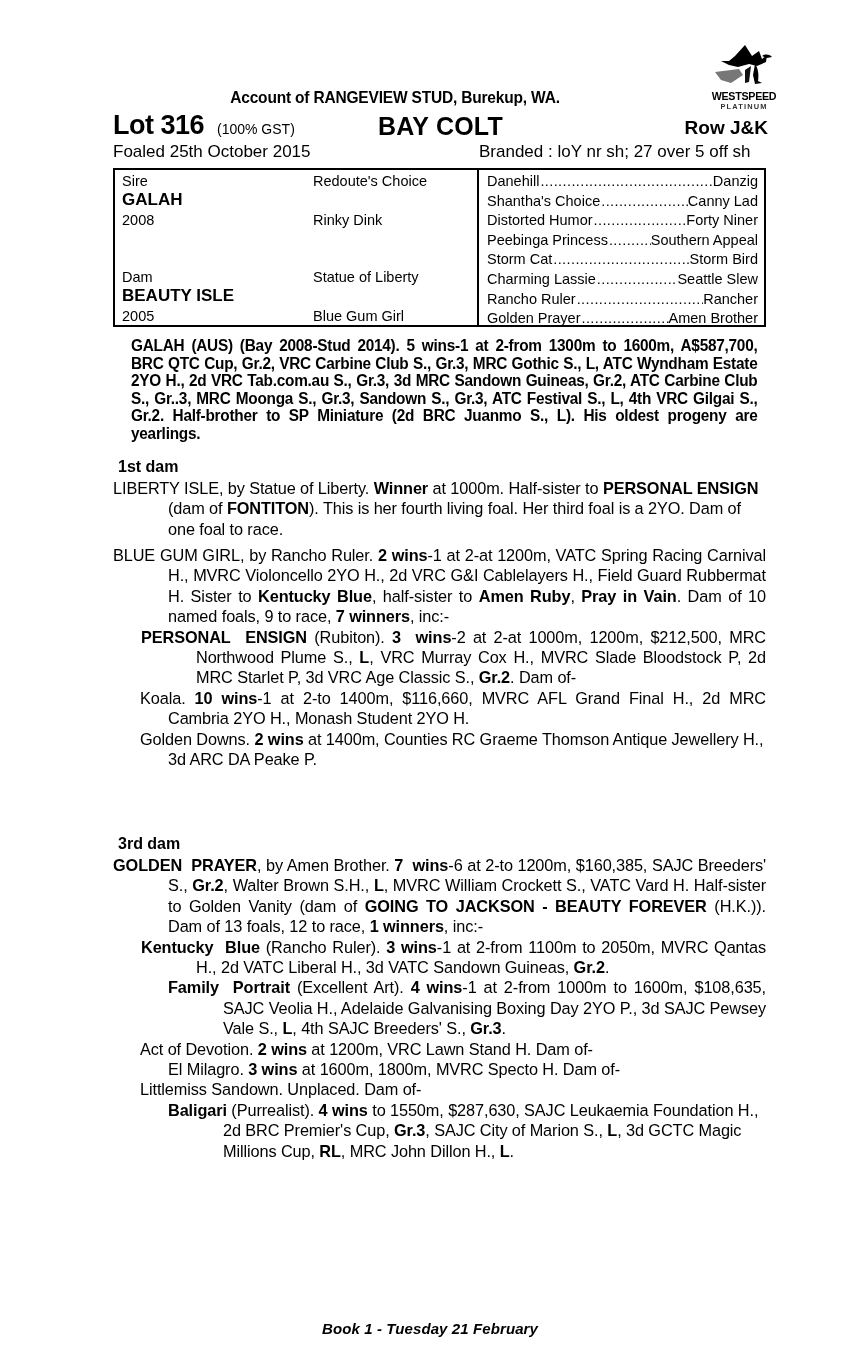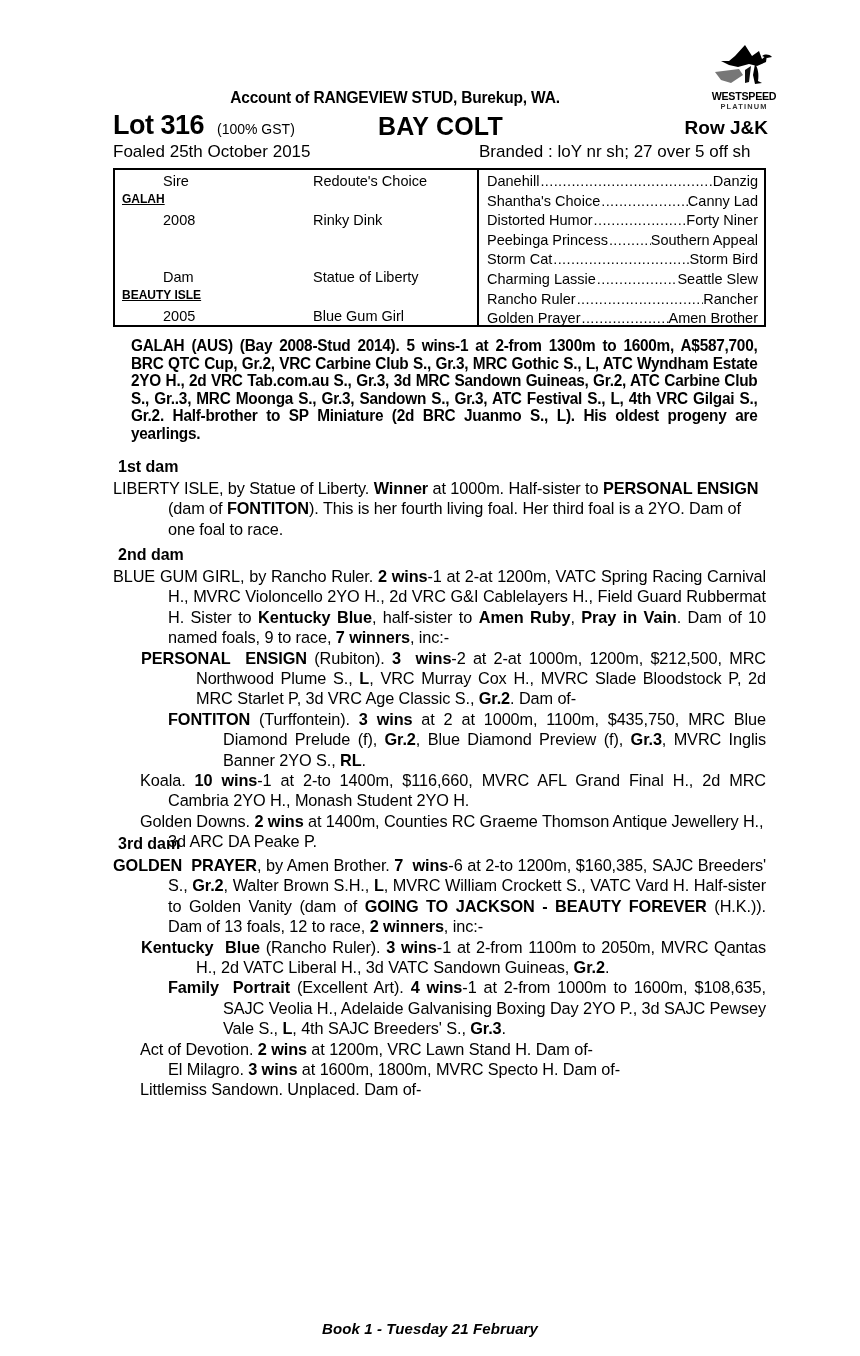--- a/index.html
+++ b/index.html
@@ -143,26 +143,25 @@
     left: 364px; top: 0;
     right: 0; height: 100%;
     box-sizing: border-box;
   }
   .ped-cell {
     position: absolute;
     font-size: 14.5px;
     line-height: 19.6px;
     white-space: nowrap;
   }
-  .ped-lbl { left: 7px; margin-left: 41px; }
+  .ped-lbl { left: 7px; }
   .ped-name {
     left: 7px;
     font-weight: bold;
-    font-size: 12px;
-    text-decoration: underline;
+    font-size: 17px;
   }
   .ped-gp { left: 198px; }
   .r-line {
     position: relative;
     height: 19.6px;
     font-size: 14.5px;
     line-height: 19.6px;
     margin-left: 8px;
     margin-right: 6px;
     display: flex;
@@ -327,32 +326,31 @@
     </div>
   </div>
 
   <div class="sire-summary">GALAH (AUS) (Bay 2008-Stud 2014). 5 wins-1 at 2-from 1300m to 1600m, A$587,700, BRC QTC Cup, Gr.2, VRC Carbine Club S., Gr.3, MRC Gothic S., L, ATC Wyndham Estate 2YO H., 2d VRC Tab.com.au S., Gr.3, 3d MRC Sandown Guineas, Gr.2, ATC Carbine Club S., Gr..3, MRC Moonga S., Gr.3, Sandown S., Gr.3, ATC Festival S., L, 4th VRC Gilgai S., Gr.2. Half-brother to SP Miniature (2d BRC Juanmo S., L). His oldest progeny are yearlings.</div>
 
   <div class="dam-section" id="dam-1" style="top:457px;">
       <div class="dam-head">1st dam</div>
       <p class="p ind1 nojust">LIBERTY ISLE, by Statue of Liberty. <b>Winner</b> at 1000m. Half-sister to <b>PERSONAL ENSIGN</b> (dam of <b>FONTITON</b>). This is her fourth living foal. Her third foal is a 2YO. Dam of one foal to race.</p>
     </div>
   <div class="dam-section" id="dam-2" style="top:545px;">
-      <div class="dam-head">2nd dam</div>
       <p class="p ind1">BLUE GUM GIRL, by Rancho Ruler. <b>2 wins</b>-1 at 2-at 1200m, VATC Spring Racing Carnival H., MVRC Violoncello 2YO H., 2d VRC G&amp;I Cablelayers H., Field Guard Rubbermat H. Sister to <b>Kentucky Blue</b>, half-sister to <b>Amen Ruby</b>, <b>Pray in Vain</b>. Dam of 10 named foals, 9 to race, <b>7 winners</b>, inc:-</p>
       <p class="p ind2"><b>PERSONAL&nbsp; ENSIGN</b> (Rubiton). <b>3&nbsp; wins</b>-2 at 2-at 1000m, 1200m, $212,500, MRC Northwood Plume S., <b>L</b>, VRC Murray Cox H., MVRC Slade Bloodstock P, 2d MRC Starlet P, 3d VRC Age Classic S., <b>Gr.2</b>. Dam of-</p>
-      <p class="p ind3"><b>FONTITON</b> (Turffontein). <b>3 wins</b> at 2 at 1000m, 1100m, $435,750, MRC Blue Diamond Prelude (f), <b>Gr.2</b>, Blue Diamond Preview (f), <b>Gr.3</b>, MVRC Inglis Banner 2YO S., <b>RL</b>.</p>
       <p class="p ind-k">Koala. <b>10 wins</b>-1 at 2-to 1400m, $116,660, MVRC AFL Grand Final H., 2d MRC Cambria 2YO H., Monash Student 2YO H.</p>
       <p class="p ind-k nojust">Golden Downs. <b>2 wins</b> at 1400m, Counties RC Graeme Thomson Antique Jewellery H., 3d ARC DA Peake P.</p>
     </div>
   <div class="dam-section" id="dam-3" style="top:834px;">
       <div class="dam-head">3rd dam</div>
-      <p class="p ind1"><b>GOLDEN&nbsp; PRAYER</b>, by Amen Brother. <b>7&nbsp; wins</b>-6 at 2-to 1200m, $160,385, SAJC Breeders' S., <b>Gr.2</b>, Walter Brown S.H., <b>L</b>, MVRC William Crockett S., VATC Vard H. Half-sister to Golden Vanity (dam of <b>GOING TO JACKSON - BEAUTY FOREVER</b> (H.K.)). Dam of 13 foals, 12 to race, <b>2 winners</b>, inc:-</p>
+      <p class="p ind1"><b>GOLDEN&nbsp; PRAYER</b>, by Amen Brother. <b>7&nbsp; wins</b>-6 at 2-to 1200m, $160,385, SAJC Breeders' S., <b>Gr.2</b>, Walter Brown S.H., <b>L</b>, MVRC William Crockett S., VATC Vard H. Half-sister to Golden Vanity (dam of <b>GOING TO JACKSON - BEAUTY FOREVER</b> (H.K.)). Dam of 13 foals, 12 to race, <b>1 winners</b>, inc:-</p>
       <p class="p ind2"><b>Kentucky&nbsp; Blue</b> (Rancho Ruler). <b>3 wins</b>-1 at 2-from 1100m to 2050m, MVRC Qantas H., 2d VATC Liberal H., 3d VATC Sandown Guineas, <b>Gr.2</b>.</p>
       <p class="p ind3"><b>Family&nbsp; Portrait</b> (Excellent Art). <b>4 wins</b>-1 at 2-from 1000m to 1600m, $108,635, SAJC Veolia H., Adelaide Galvanising Boxing Day 2YO P., 3d SAJC Pewsey Vale S., <b>L</b>, 4th SAJC Breeders' S., <b>Gr.3</b>.</p>
       <p class="p ind-k">Act of Devotion. <b>2 wins</b> at 1200m, VRC Lawn Stand H. Dam of-</p>
       <p class="p ind-k2">El Milagro. <b>3 wins</b> at 1600m, 1800m, MVRC Specto H. Dam of-</p>
       <p class="p ind-k">Littlemiss Sandown. Unplaced. Dam of-</p>
+      <p class="p ind3 nojust"><b>Baligari</b> (Purrealist). <b>4 wins</b> to 1550m, $287,630, SAJC Leukaemia Foundation H., 2d BRC Premier's Cup, <b>Gr.3</b>, SAJC City of Marion S., <b>L</b>, 3d GCTC Magic Millions Cup, <b>RL</b>, MRC John Dillon H., <b>L</b>.</p>
     </div>
 
   <div class="footer">Book 1 - Tuesday 21 February</div>
 
 </div>
 
 </body></html>

